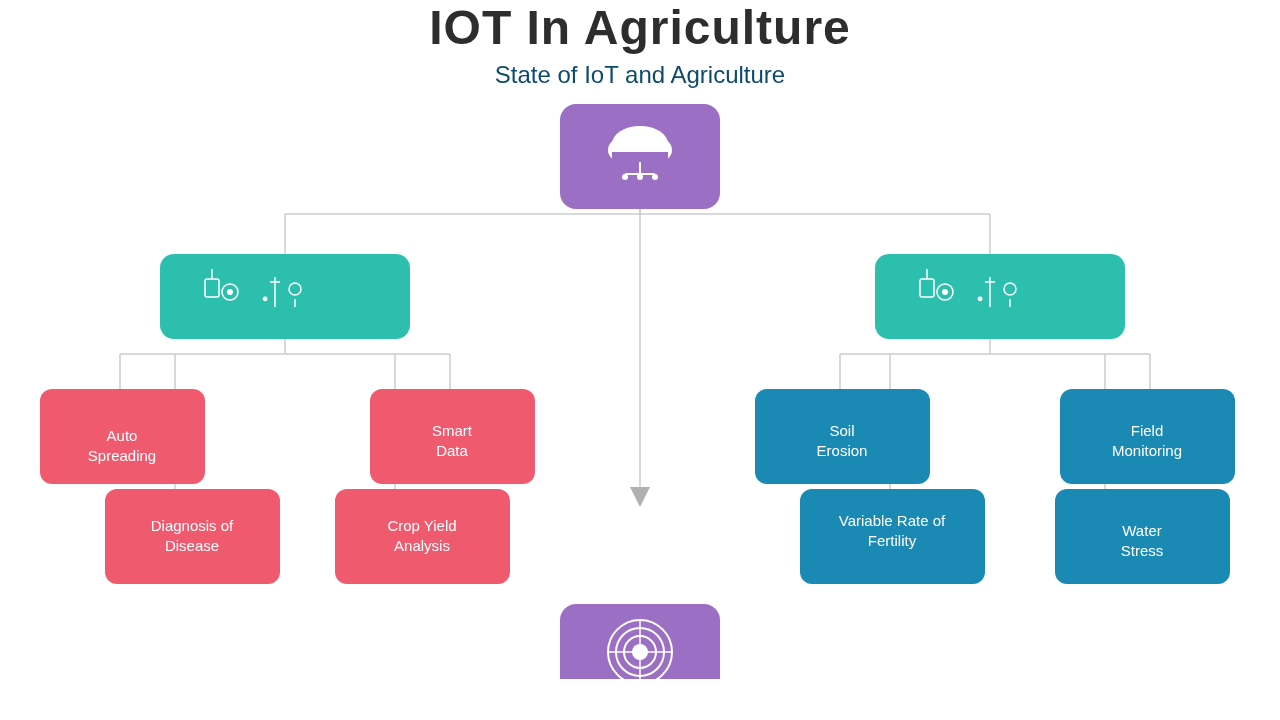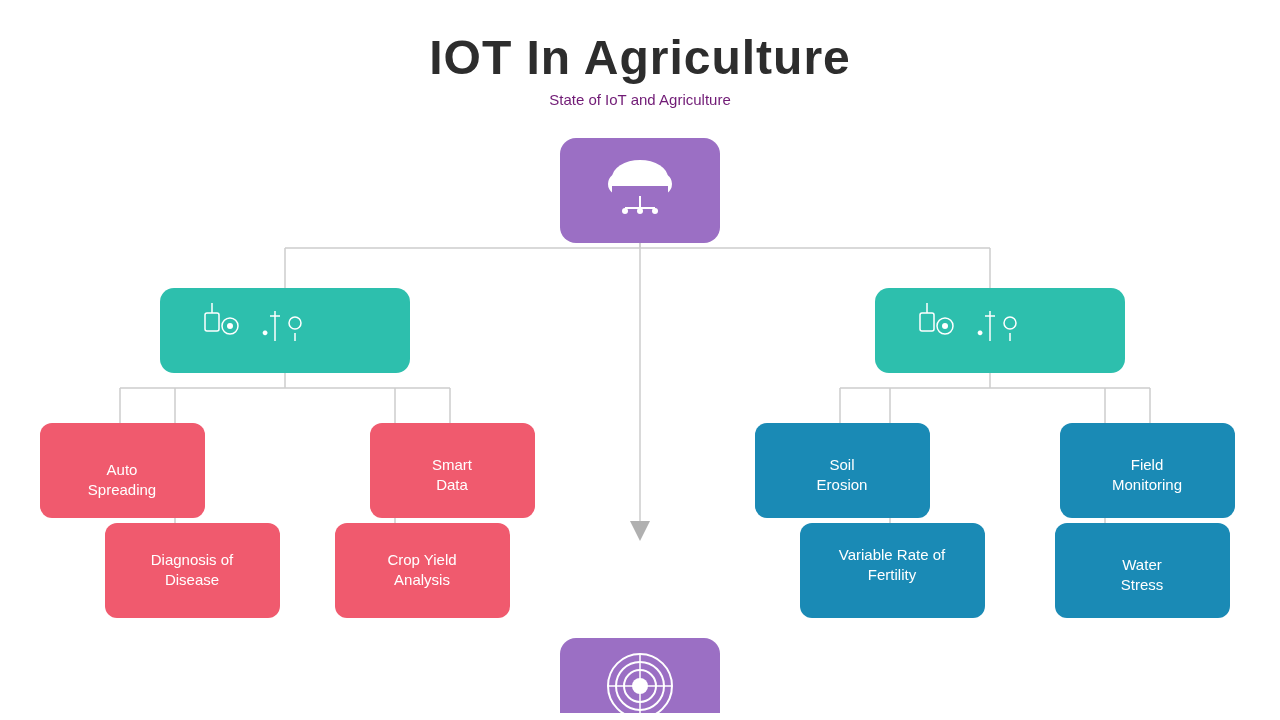--- a/index.html
+++ b/index.html
@@ -16,34 +16,33 @@
       width: 1280px;
       height: 720px;
       position: relative;
       display: flex;
       flex-direction: column;
       align-items: center;
     }
 
     .header {
       text-align: center;
-      padding-top: 30px;
-      margin-bottom: 25px;
+      margin-bottom: 10px;
     }
 
     .main-title {
       font-size: 48px;
       font-weight: 700;
       color: #2d2d2d;
       letter-spacing: 1px;
     }
 
     .subtitle {
-      font-size: 15px;
-      color: #701a75;
+      font-size: 24px;
+      color: #0c4a6e;
       margin-top: 6px;
     }
 
     
     .diagram-container {
       width: 1280px;
       flex: 1;
       position: relative;
     }
 

